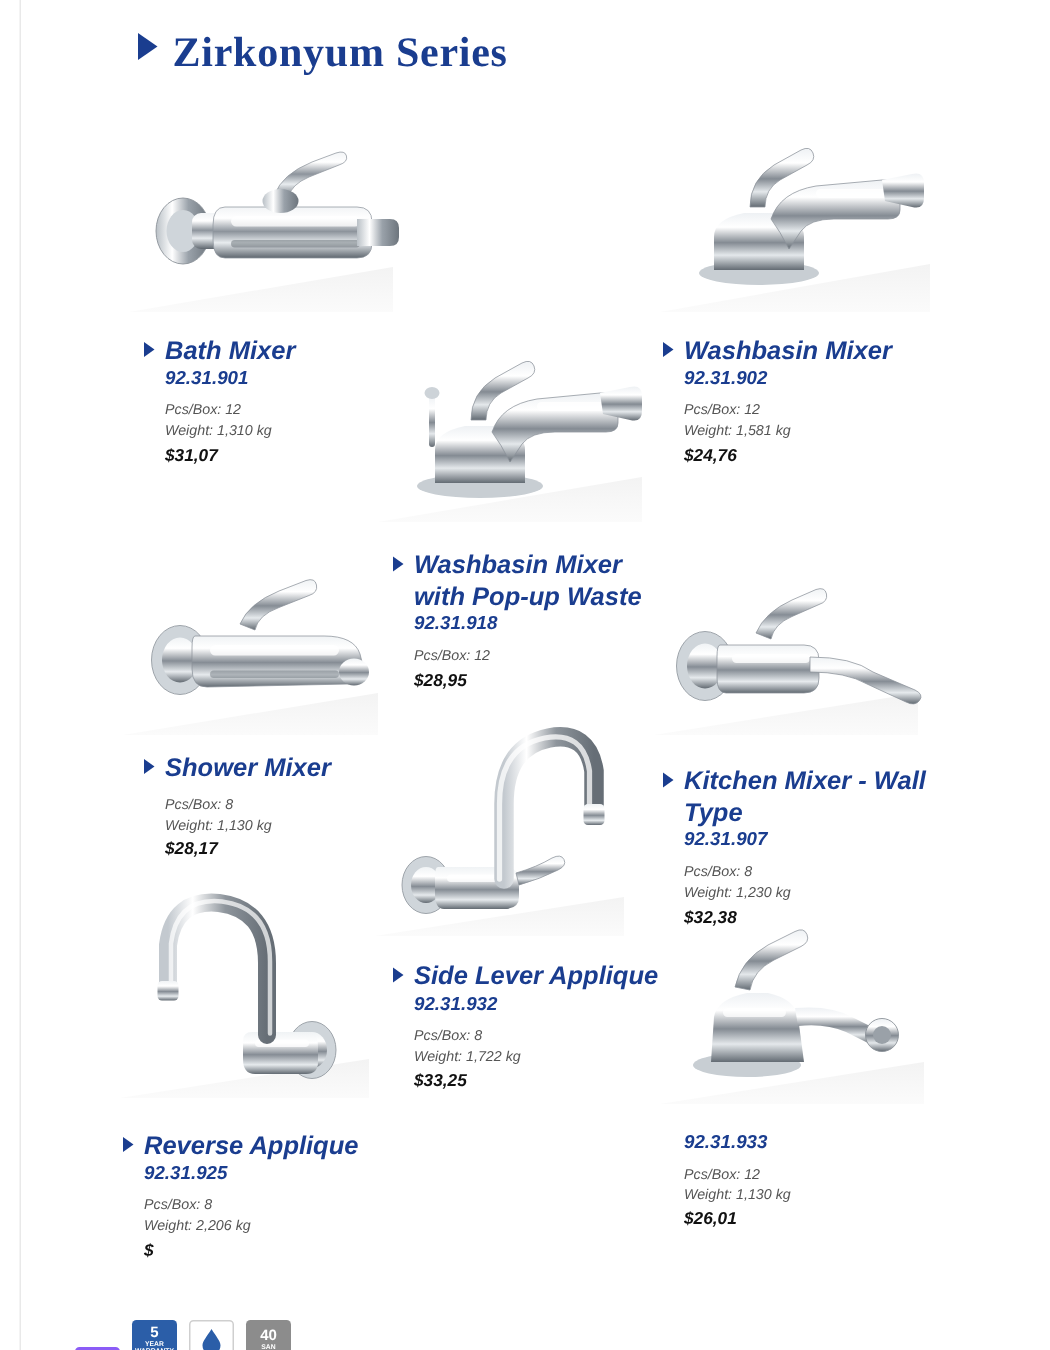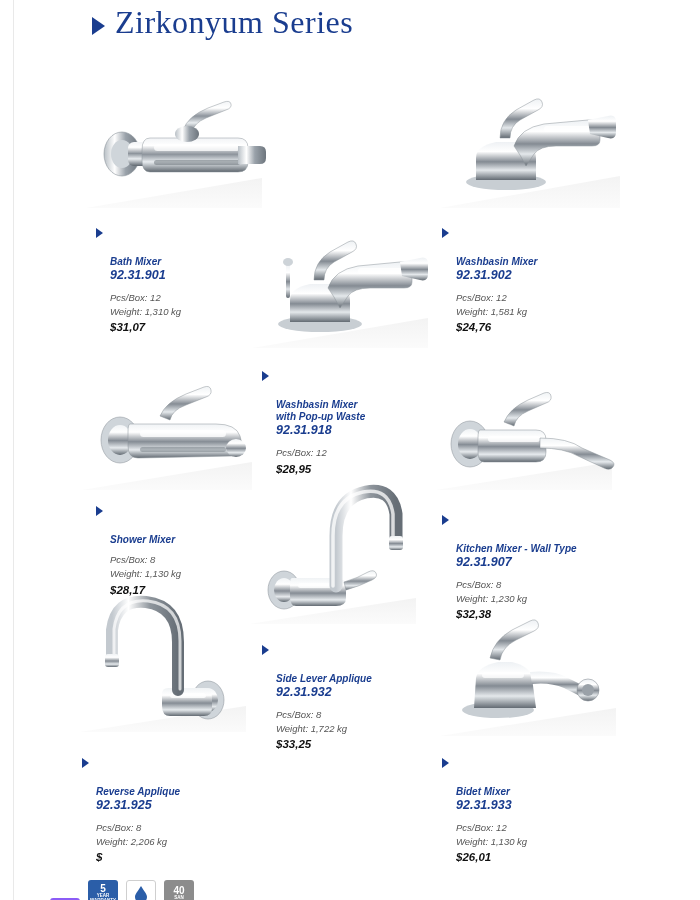--- a/index.html
+++ b/index.html
@@ -30,40 +30,41 @@
   }
   .header .tri {
     width:0;height:0;
     border-top:9px solid transparent;
     border-bottom:9px solid transparent;
     border-left:13px solid #1a3d8f;
     margin-top:6px;
   }
   .header .title {
     font-family:"Liberation Serif", serif;
-    font-size:32px;
+    font-size:28px;
     color:#1a3d8f;
     letter-spacing:0.5px;
-    font-weight:400;
+    font-weight:700;
+    margin-top:16px;
   }
 
   
   .product { position:absolute; }
   .p-head { display:flex; align-items:flex-start; gap:7px; }
   .p-head .tri {
     width:0;height:0;
     border-top:5px solid transparent;
     border-bottom:5px solid transparent;
     border-left:7px solid #1a3d8f;
     margin-top:4px;
     flex:0 0 auto;
   }
   .p-name {
-    font-size:10px; font-weight:bold; font-style:italic;
-    color:#1a3d8f; line-height:1.22;margin-top:32px;
+    font-size:17px; font-weight:bold; font-style:italic;
+    color:#1a3d8f; line-height:1.22;
   }
   .p-code {
     font-size:12.5px; font-weight:bold; font-style:italic;
     color:#1a3d8f; margin-left:14px; line-height:1.25;
   }
   .p-spec {
     font-size:9.5px; font-style:italic; color:#555;
     margin-left:14px; line-height:1.45;
   }
   .p-price {
@@ -401,24 +402,20 @@
       <span class="tri"></span>
       <span class="p-name">Reverse Applique</span>
     </div>
     <div class="p-code">92.31.925</div>
     <div class="p-spec" style="margin-top:7px;">Pcs/Box: 8</div>
     <div class="p-spec">Weight: 2,206 kg</div>
     <div class="p-price">$</div>
   </div>
 
   <div class="product" style="left:442px;top:754px;width:200px;">
-    <div class="p-head">
-      <span class="tri"></span>
-      <span class="p-name">Bidet Mixer</span>
-    </div>
     <div class="p-code">92.31.933</div>
     <div class="p-spec" style="margin-top:7px;">Pcs/Box: 12</div>
     <div class="p-spec">Weight: 1,130 kg</div>
     <div class="p-price">$26,01</div>
   </div>
 
   <div class="footer">
     <div class="ficon blue">
       <span class="big">%100</span>
       <span>TEST</span>

